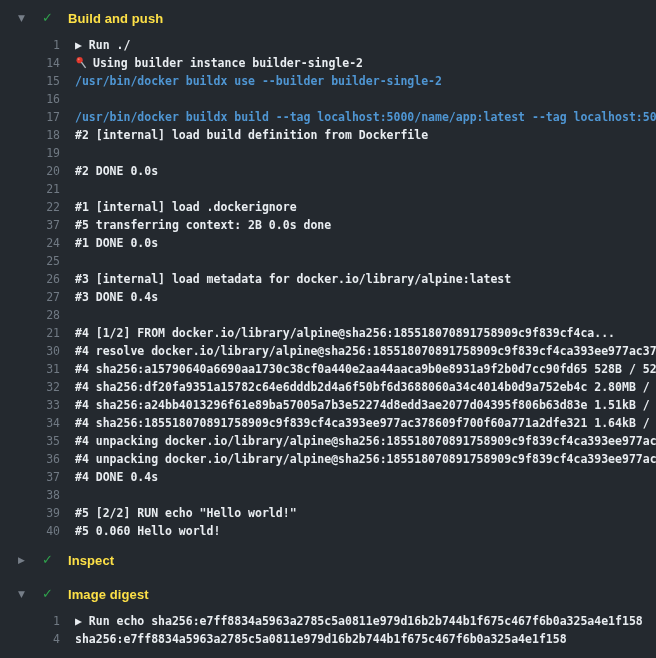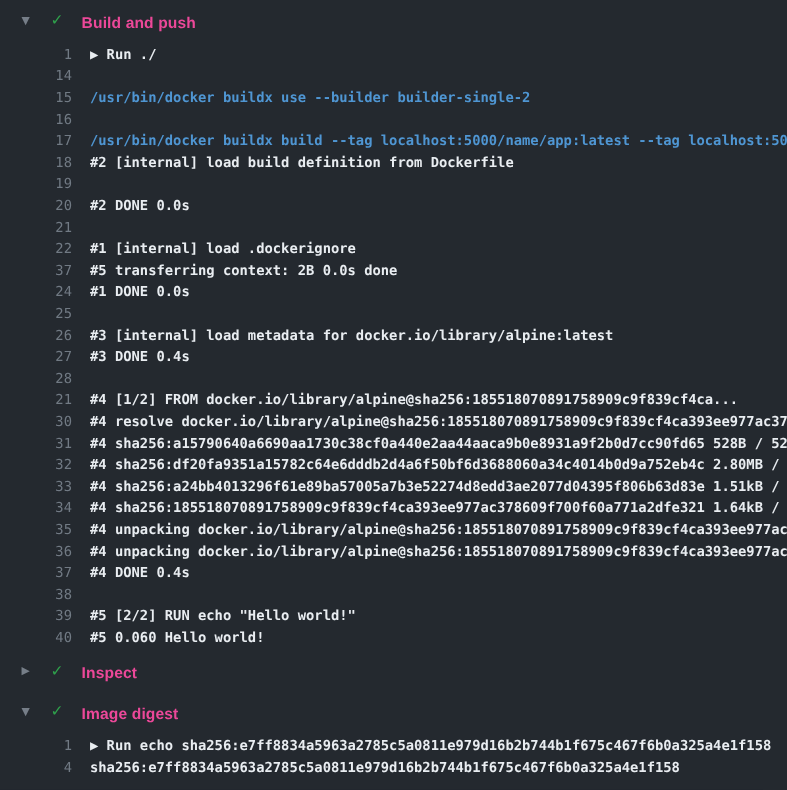--- a/index.html
+++ b/index.html
@@ -19,21 +19,21 @@
     width: 12px; margin-right: 12px;
     color: var(--chev, #767e88); font-size: 9px; line-height: 24px;
     font-family: "DejaVu Sans", sans-serif;
   }
   .sec-header .check {
     width: 14px; margin-right: 12px;
     color: var(--green, #2fa24c); font-size: 13px; font-weight: 700; line-height: 24px;
     font-family: "DejaVu Sans", sans-serif;
   }
   .sec-header .sec-label {
-    color: #ec4899; font-size: 13px; font-weight: 700; letter-spacing: 0.1px;
+    color: #fde047; font-size: 13px; font-weight: 700; letter-spacing: 0.1px;
   }
 
   .lines { margin: 6px 0; }
   .sec-inspect { margin-top: 8px; }
   .sec-digest { margin-top: 10px; }
 
   .row {
     display: flex; height: 18px; line-height: 18px;
     font-family: "DejaVu Sans Mono", monospace; font-size: 11.5px;
     white-space: pre; overflow: hidden;
@@ -58,21 +58,25 @@
 <div class="log-viewer">
 
   <div class="sec-build">
     <div class="sec-header">
       <span class="tri">▼</span>
       <span class="check">✓</span>
       <span class="sec-label">Build and push</span>
     </div>
     <div class="lines">
         <div class="row"><span class="num">1</span><span class="txt">▶ Run ./</span></div>
-        <div class="row"><span class="num">14</span></div>
+        <div class="row"><span class="num">14</span><span class="txt"><span><svg class="ico" viewBox="0 0 13 13">
+                <circle cx="4.6" cy="4.2" r="3.1" fill="#e0392e"></circle>
+                <circle cx="3.6" cy="3.2" r="1" fill="#f07a6a"></circle>
+                <path d="M6.4 6.2 L10.6 11.8" stroke="#aeb6bd" stroke-width="1.4"></path>
+              </svg></span>Using builder instance builder-single-2</span></div>
         <div class="row"><span class="num">15</span><span class="txt cmd">/usr/bin/docker buildx use --builder builder-single-2</span></div>
         <div class="row"><span class="num">16</span></div>
         <div class="row"><span class="num">17</span><span class="txt cmd">/usr/bin/docker buildx build --tag localhost:5000/name/app:latest --tag localhost:5000</span></div>
         <div class="row"><span class="num">18</span><span class="txt">#2 [internal] load build definition from Dockerfile</span></div>
         <div class="row"><span class="num">19</span></div>
         <div class="row"><span class="num">20</span><span class="txt">#2 DONE 0.0s</span></div>
         <div class="row"><span class="num">21</span><span class="txt"></span></div>
         <div class="row"><span class="num">22</span><span class="txt">#1 [internal] load .dockerignore</span></div>
         <div class="row"><span class="num">37</span><span class="txt">#5 transferring context: 2B 0.0s done</span></div>
         <div class="row"><span class="num">24</span><span class="txt">#1 DONE 0.0s</span></div>

